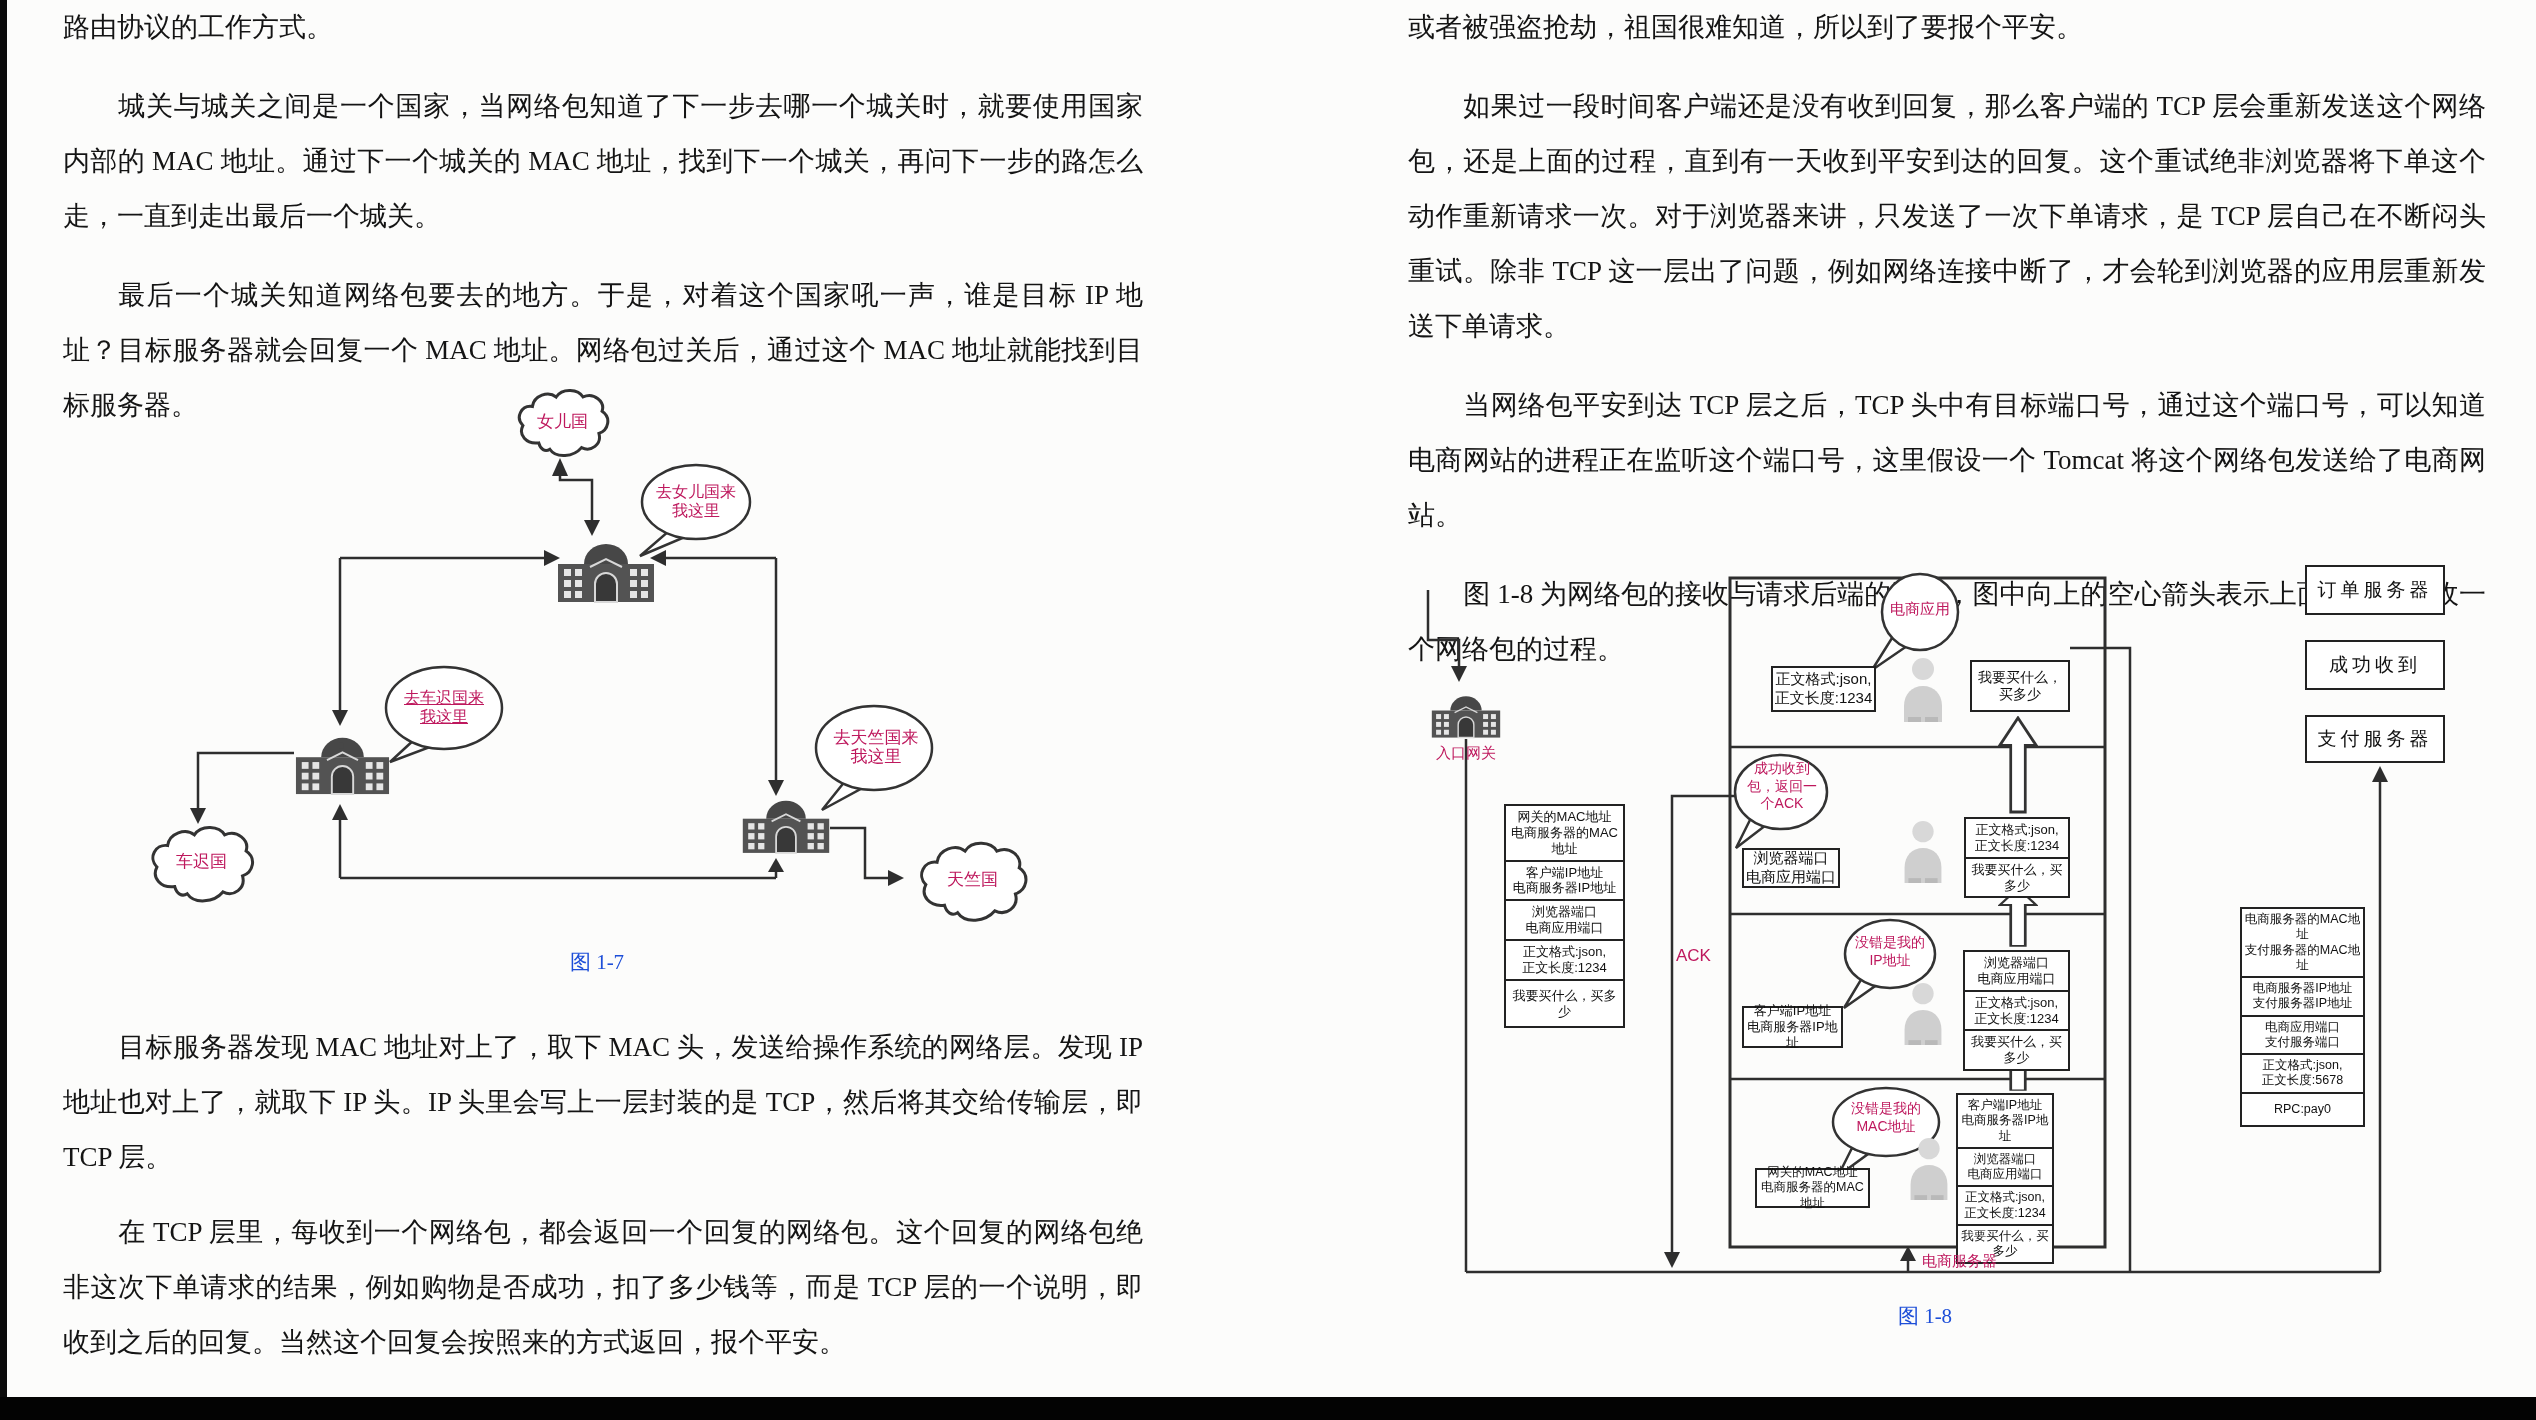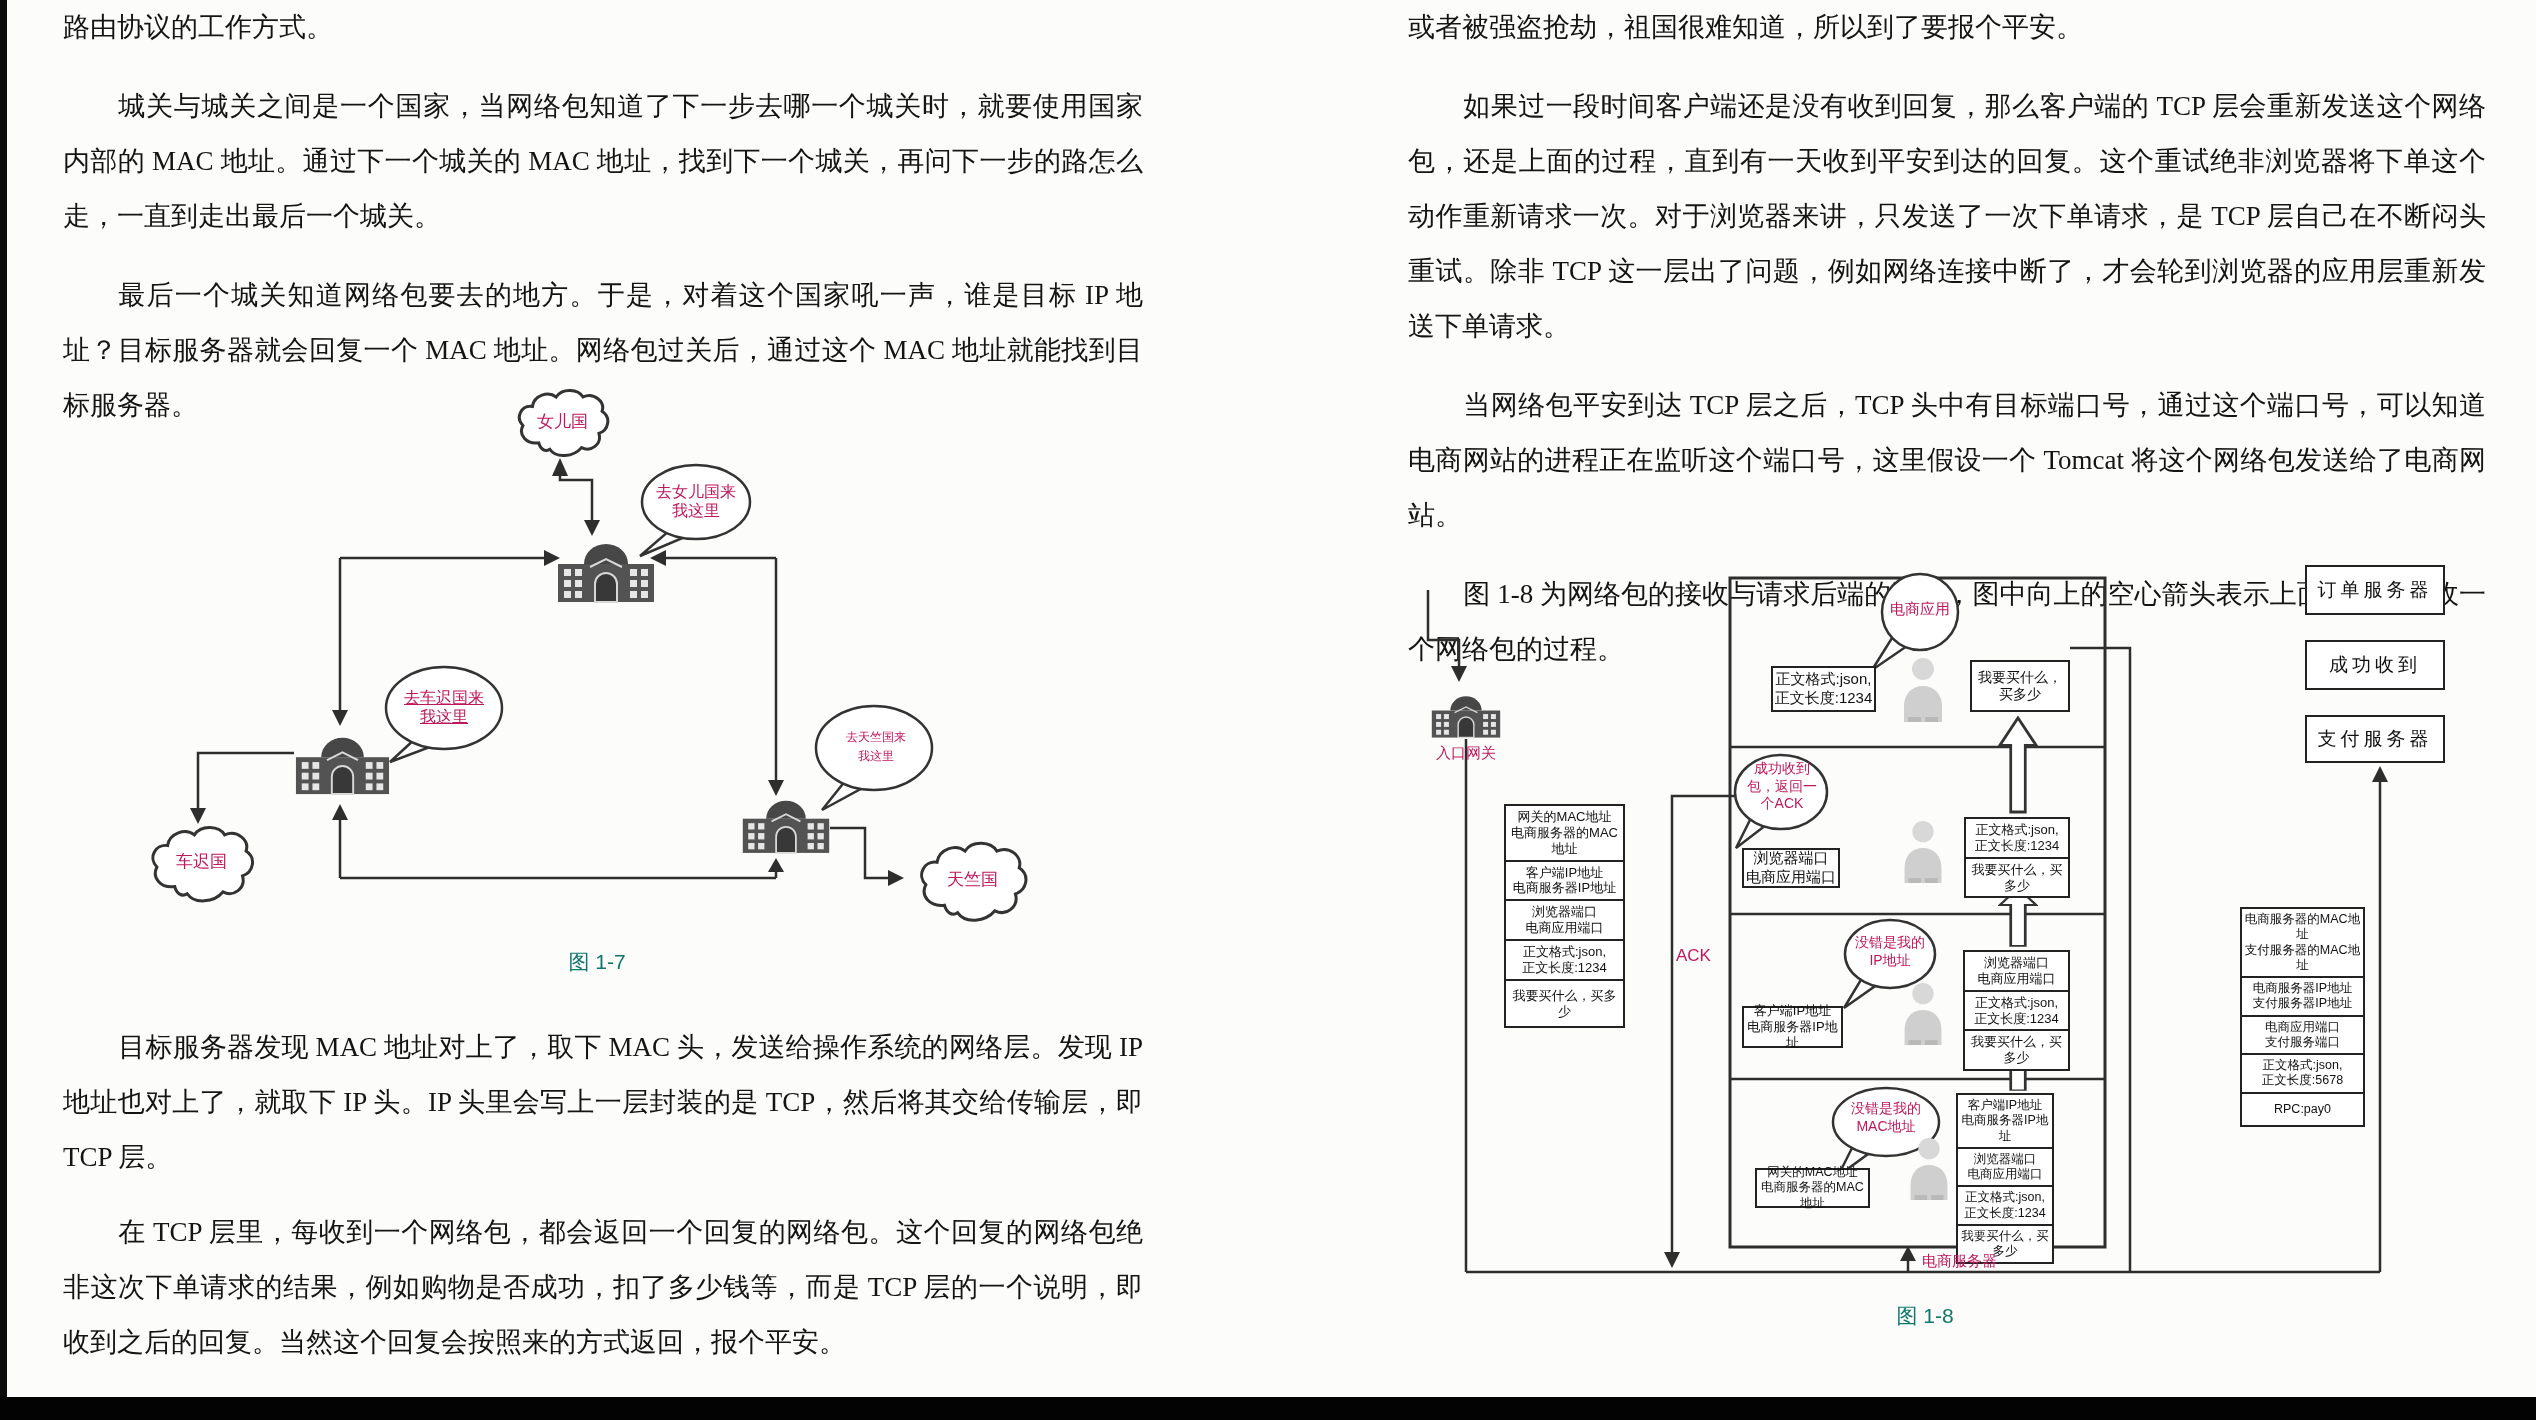--- a/index.html
+++ b/index.html
@@ -7,21 +7,21 @@
           font-family:"Liberation Serif","DejaVu Serif",serif;color:#141414;}
   .edge-left{position:absolute;left:0;top:0;width:7px;height:1420px;background:#0b0b0b;}
   .edge-bottom{position:absolute;left:0;top:1397px;width:2536px;height:23px;background:#030303;}
   .textblock{position:absolute;font-size:27px;line-height:55px;text-align:justify;}
   .para{margin:0 0 24px 0;}
   .indent{text-indent:2.05em;}
   .fig{position:absolute;}
   .figsvg{position:absolute;left:0;top:0;}
   .lbl{position:absolute;font-family:"Liberation Sans","DejaVu Sans",sans-serif;text-align:center;color:#be185d;}
   .pre{white-space:pre-line;}
-  .caption{font-family:Liberation Sans, sans-serif;font-size:21px;color:#0f766e;}
+  .caption{font-family:Liberation Serif, serif;font-size:21px;color:#1d4ed8;}
   .pbox{position:absolute;background:#fff;border:2.5px solid #222;box-sizing:border-box;
         font-family:"Liberation Sans","DejaVu Sans",sans-serif;text-align:center;
         display:flex;align-items:center;justify-content:center;color:#111;}
   .pstack{position:absolute;background:#fff;border:2.5px solid #222;box-sizing:border-box;
         font-family:"Liberation Sans","DejaVu Sans",sans-serif;text-align:center;color:#111;}
   .pstack>div{border-bottom:2px solid #222;padding:3px 1px;white-space:pre-line;line-height:1.22;}
   .pstack>div:last-child{border-bottom:none;}
   .srv{font-size:19px;letter-spacing:4px;}
   .f13{font-size:13px;line-height:1.22;}
   .f12{font-size:12.5px;line-height:1.22;}
@@ -119,21 +119,21 @@
       <use href="#sym-gatehouse" x="194" y="352" width="97" height="64"></use>
       <use href="#sym-gatehouse" x="641" y="414" width="90" height="62"></use>
     </svg>
     <div class="lbl" style="left:415px;top:30px;width:95px;font-size:17px;">女儿国</div>
     <div class="lbl" style="left:48px;top:470px;width:107px;font-size:17px;">车迟国</div>
     <div class="lbl" style="left:805px;top:488px;width:135px;font-size:17px;">天竺国</div>
     <div class="lbl pre" style="left:544px;top:102px;width:104px;font-size:16px;line-height:19px;">去女儿国来
 我这里</div>
     <div class="lbl pre" style="left:286px;top:308px;width:116px;font-size:16px;line-height:19px;text-decoration:underline;">去车迟国来
 我这里</div>
-    <div class="lbl pre" style="left:716px;top:348px;width:120px;font-size:12px;line-height:19px;">去天竺国来
+    <div class="lbl pre" style="left:716px;top:348px;width:120px;font-size:17px;line-height:19px;">去天竺国来
 我这里</div>
     <div class="lbl caption" style="left:437px;top:568px;width:120px;">图 1-7</div>
   </div>
 
   <div class="textblock" style="left:63px;top:1020px;width:1080px;">
     <p class="para indent" style="margin-bottom:20px;">目标服务器发现 MAC 地址对上了，取下 MAC 头，发送给操作系统的网络层。发现 IP 地址也对上了，就取下 IP 头。IP 头里会写上一层封装的是 TCP，然后将其交给传输层，即 TCP 层。</p>
     <p class="para indent" style="margin-bottom:20px;">在 TCP 层里，每收到一个网络包，都会返回一个回复的网络包。这个回复的网络包绝非这次下单请求的结果，例如购物是否成功，扣了多少钱等，而是 TCP 层的一个说明，即收到之后的回复。当然这个回复会按照来的方式返回，报个平安。</p>
     <p class="para indent" style="margin-bottom:0;">一旦出了国门，西行路上千难万险，如果在这个过程中，网络包走丢了，比如误入大沙漠，</p>
   </div>
 

